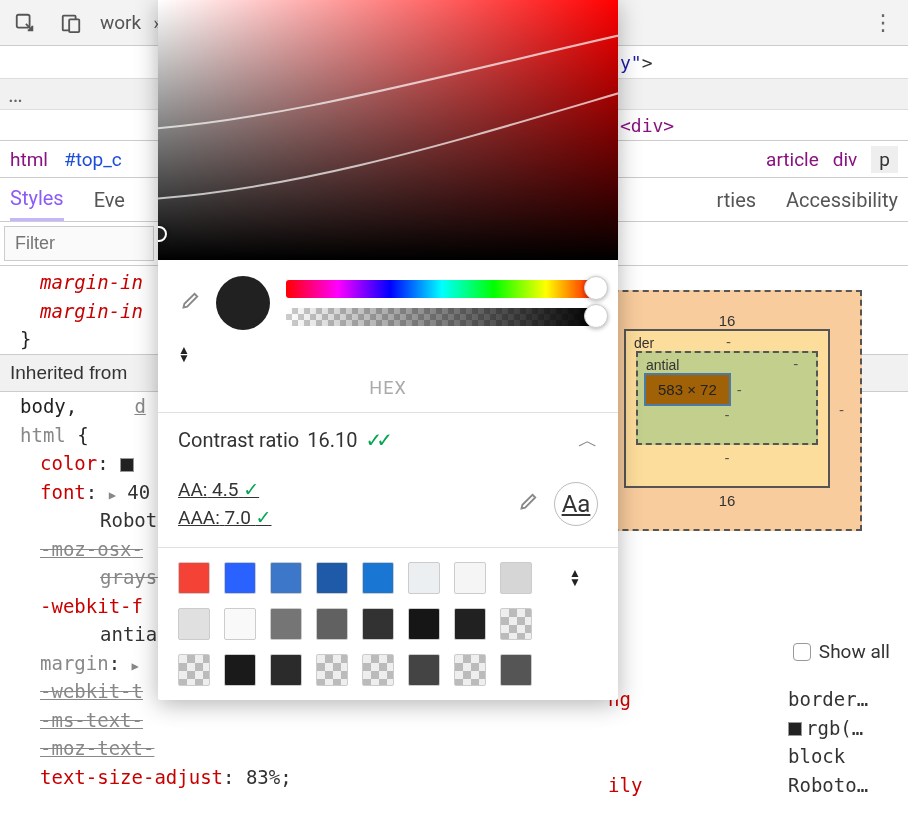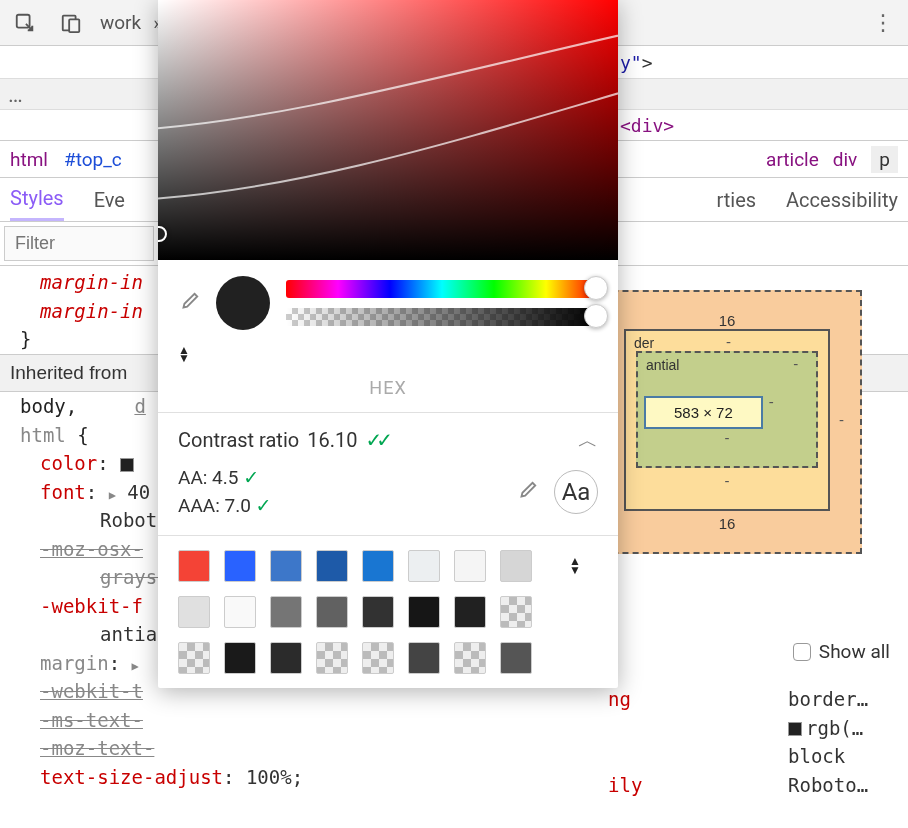--- a/index.html
+++ b/index.html
@@ -53,21 +53,21 @@
     .strike { text-decoration: line-through; color: #888; }
     .strike .cprop { color: #888; }
     .swatch { display: inline-block; width: 14px; height: 14px; border: 1px solid #999; vertical-align: middle; background: #212121;}
     .expand-tri { color: #888; font-size: 12px;}
     
     
     .box-model-area { position: absolute; right: 46px; top: 290px; width: 270px; font-family: -apple-system, sans-serif; font-size: 15px;}
     .margin-box { border: 2px dashed #555; background: #f9cc9d; padding: 20px 30px; text-align: center; position: relative;}
     .border-box { border: 2px solid #555; background: #fddd9b; padding: 20px 10px; position: relative;}
     .padding-box { border: 2px dashed #555; background: #c3cf8c; padding: 20px 6px; position: relative;}
-    .content-box { border: 2px solid #4a7ba5; background: #fef9c3; padding: 6px 28px; color: #222; margin-top: 23px;}
+    .content-box { border: 2px solid #4a7ba5; background: #a16207; padding: 6px 12px; color: #222;}
     .bm-label { position: absolute; top: 4px; left: 8px; font-size: 14px; text-align: right;}
     .bm-num { font-size: 15px; color: #333;}
     .bm-num-bottom { margin-top: 4px; }
     .dash { color: #555; }
     
     
     .show-all-row { position: absolute; right: 18px; top: 640px; display: flex; align-items: center; gap: 8px; font-size: 19px;}
     .checkbox { width: 18px; height: 18px; border: 1px solid #999; border-radius: 4px; background: #fff;}
     
     .computed-list { position: absolute; right: 0; top: 685px; width: 300px; font-family: Menlo, monospace; font-size: 19px; line-height: 1.5;}
@@ -94,21 +94,21 @@
     .hex-input { flex: 1; border: 1px solid #ccc; padding: 10px; font-size: 20px; text-align: center; }
     .stepper { display: flex; flex-direction: column; font-size: 12px; line-height: 0.7; color: #222; cursor: pointer;}
     .format-label { text-align: center; color: #aaa; font-size: 18px; letter-spacing: 1px; padding-bottom: 14px;}
     
     .contrast-section { border-top: 1px solid #e0e0e0; padding: 14px 20px;}
     .contrast-header { display: flex; align-items: center; font-size: 20px; gap: 8px;}
     .contrast-header .ratio-val { font-weight: 400; }
     .check-icon { color: #00a651; }
     .double-check::after { content: "✓"; margin-left: -6px; }
     .collapse-arrow { margin-left: auto; color: #888; cursor: pointer;}
-    .contrast-details { margin-top: 10px; display: flex; align-items: center; gap: 18px;}
+    .contrast-details { margin-top: 22px; display: flex; align-items: center; gap: 18px; text-decoration: underline;}
     .aa-block { font-size: 19px; line-height: 1.5;}
     .cr-right { margin-left: auto; display: flex; align-items: center; gap: 16px;}
     .aa-circle { width: 44px; height: 44px; border: 1px solid #bbb; border-radius: 50%; display: flex; align-items: center; justify-content: center; font-size: 24px;}
     
     .palette-section { border-top: 1px solid #e0e0e0; padding: 14px 20px;}
     .palette-grid { display: grid; grid-template-columns: repeat(8, 32px); gap: 14px 14px; align-items: center;}
     .pswatch { width: 32px; height: 32px; border: 1px solid #ccc; border-radius: 2px; cursor: pointer;}
     .pal-stepper { display: flex; flex-direction: column; font-size: 12px; line-height: 0.7; color: #222; cursor: pointer; align-items: center; margin-left: 6px;}
     .chk { background-image: linear-gradient(45deg, #bbb 25%, transparent 25%, transparent 75%, #bbb 75%), linear-gradient(45deg, #bbb 25%, #eee 25%, #eee 75%, #bbb 75%); background-size: 16px 16px; background-position: 0 0, 8px 8px;}
   </style>
@@ -189,21 +189,21 @@
   <div class="prop"><span class="cprop">font</span>: <span class="expand-tri">▶</span> <span>40</span></div>
   <div class="prop" style="padding-left:80px;"><span>Robot</span></div>
   <div class="prop strike"><span class="cprop link-like">-moz-osx-</span></div>
   <div class="prop strike" style="padding-left:80px;"><span>grayse</span></div>
   <div class="prop"><span class="cprop">-webkit-f</span></div>
   <div class="prop" style="padding-left:80px;"><span>antial</span></div>
   <div class="prop"><span class="cprop" style="color:#888">margin</span>: <span class="expand-tri">▶</span></div>
   <div class="prop strike"><span class="cprop link-like">-webkit-t</span></div>
   <div class="prop strike"><span class="cprop link-like">-ms-text-</span></div>
   <div class="prop strike"><span class="cprop link-like">-moz-text-</span></div>
-  <div class="prop"><span class="cprop">text-size-adjust</span>: <span>100%;</span></div>
+  <div class="prop"><span class="cprop">text-size-adjust</span>: <span>83%;</span></div>
 </div>
 
 <div class="box-model-area">
   <div class="margin-box">
     <div class="bm-num">16</div>
     <div class="border-box">
       <span class="bm-label">der</span>
       <span class="dash" style="position:absolute;top:2px;right:48%;">-</span>
       <div class="padding-box">
         <span class="bm-label">antial</span>

